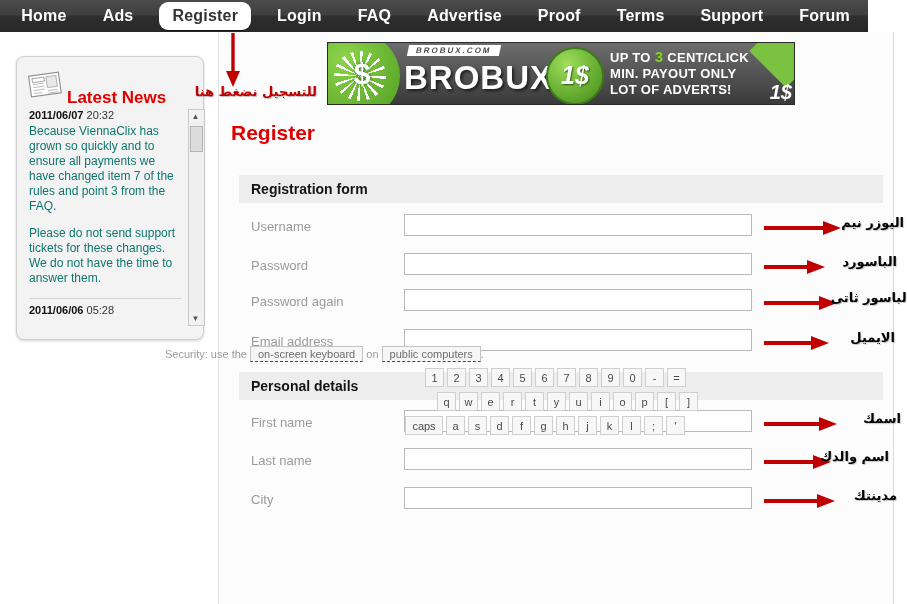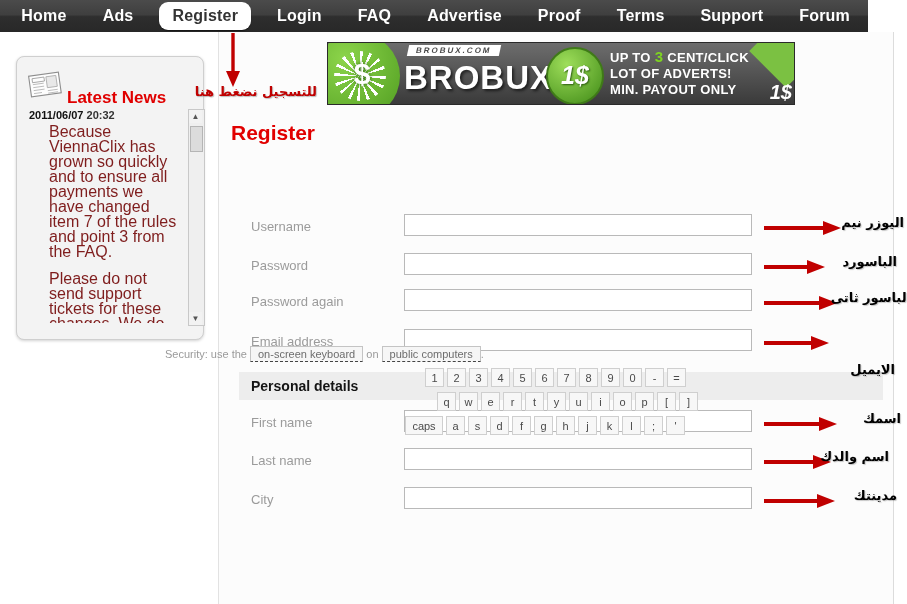--- a/index.html
+++ b/index.html
@@ -51,25 +51,24 @@
   }
   #news-icon{width:36px;height:30px;position:relative;flex:none;margin-right:4px;}
   #news-title{
     color:#e00000;font-size:17px;font-weight:bold;font-family:"Liberation Sans",sans-serif;margin-top:25px;
   }
   #news-scroll{
     position:absolute;left:12px;top:52px;width:152px;height:214px;
     overflow:hidden;
   }
   .news-date{font-size:11px;color:#111;font-weight:bold;font-family:"Liberation Sans",sans-serif;}
-  .news-date .time{font-weight:bold;color:#333;}
+  .news-date .time{font-weight:normal;color:#333;}
   .news-body{
-    font-size:16px;color:#7f1d1d;line-height:15px;margin-top:3px;
-    font-family:"Liberation Sans",sans-serif;
-    margin-left:20px;
+    font-size:12px;color:#0f766e;line-height:15px;margin-top:3px;
+    font-family:"Liberation Sans",sans-serif;
   }
   .news-body p{margin:0 0 12px 0;}
   .news-sep{border-top:1px solid #d4d4d4;margin:8px 0 5px 0;}
   
   #news-sb{
     position:absolute;left:171px;top:52px;width:15px;height:215px;
     background:#efefef;border:1px solid #c8c8c8;
   }
   #news-sb .arrow{
     position:absolute;left:0;width:13px;height:13px;
@@ -301,30 +300,31 @@
   <div class="dollar">$</div>
   <div class="site">BROBUX.COM</div>
   <div class="brand">BROBUX</div>
   <div class="coin">
     <span>1$</span>
   </div>
   <div class="lines">
     <div>
       <span>UP TO </span><span class="hi">3</span><span> CENT/CLICK</span>
     </div>
+    <div>MIN. PAYOUT ONLY</div>
     <div>LOT OF ADVERTS!</div>
-    <div>MIN. PAYOUT ONLY</div>
   </div>
   <div class="smallcoin">1$</div>
 </div>
 
 <div id="page-title">Register</div>
 
 <div id="form-panel">
 
+  <div class="section-head" id="sec-reg">Registration form</div>
   <div class="section-head" id="sec-pers">Personal details</div>
 
   <div class="field-label" style="top:49px;">Username</div>
   <input class="field-input" style="top: 44px;" type="text" placeholder="">
   <span class="callout-arrow" style="left:525px;top:51px;">
     <svg width="78" height="14" viewBox="0 0 78 14">
         <line x1="0" y1="7" x2="62" y2="7" stroke="#c00000" stroke-width="4"></line>
         <polygon points="77,7 59,0 59,14" fill="#c00000"></polygon>
       </svg>
   </span>
@@ -351,21 +351,21 @@
   <div class="callout-text" style="left:572px;top:120px;">الباسور ثاتى</div>
 
   <div class="field-label" style="top:164px;">Email address</div>
   <input class="field-input" style="top: 159px;" type="text" placeholder="">
   <span class="callout-arrow" style="left:525px;top:166px;">
     <svg width="78" height="14" viewBox="0 0 78 14">
         <line x1="0" y1="7" x2="50" y2="7" stroke="#c00000" stroke-width="4"></line>
         <polygon points="65,7 47,0 47,14" fill="#c00000"></polygon>
       </svg>
   </span>
-  <div class="callout-text" style="left:556px;top:160px;margin-top:32px;">الايميل</div>
+  <div class="callout-text" style="left:556px;top:160px;">الايميل</div>
 
   <div class="field-label" style="top:245px;">First name</div>
   <input class="field-input" style="top: 240px;" type="text" placeholder="">
   <span class="callout-arrow" style="left:525px;top:247px;">
     <svg width="78" height="14" viewBox="0 0 78 14">
         <line x1="0" y1="7" x2="58" y2="7" stroke="#c00000" stroke-width="4"></line>
         <polygon points="73,7 55,0 55,14" fill="#c00000"></polygon>
       </svg>
   </span>
   <div class="callout-text" style="left:562px;top:241px;">اسمك</div>

